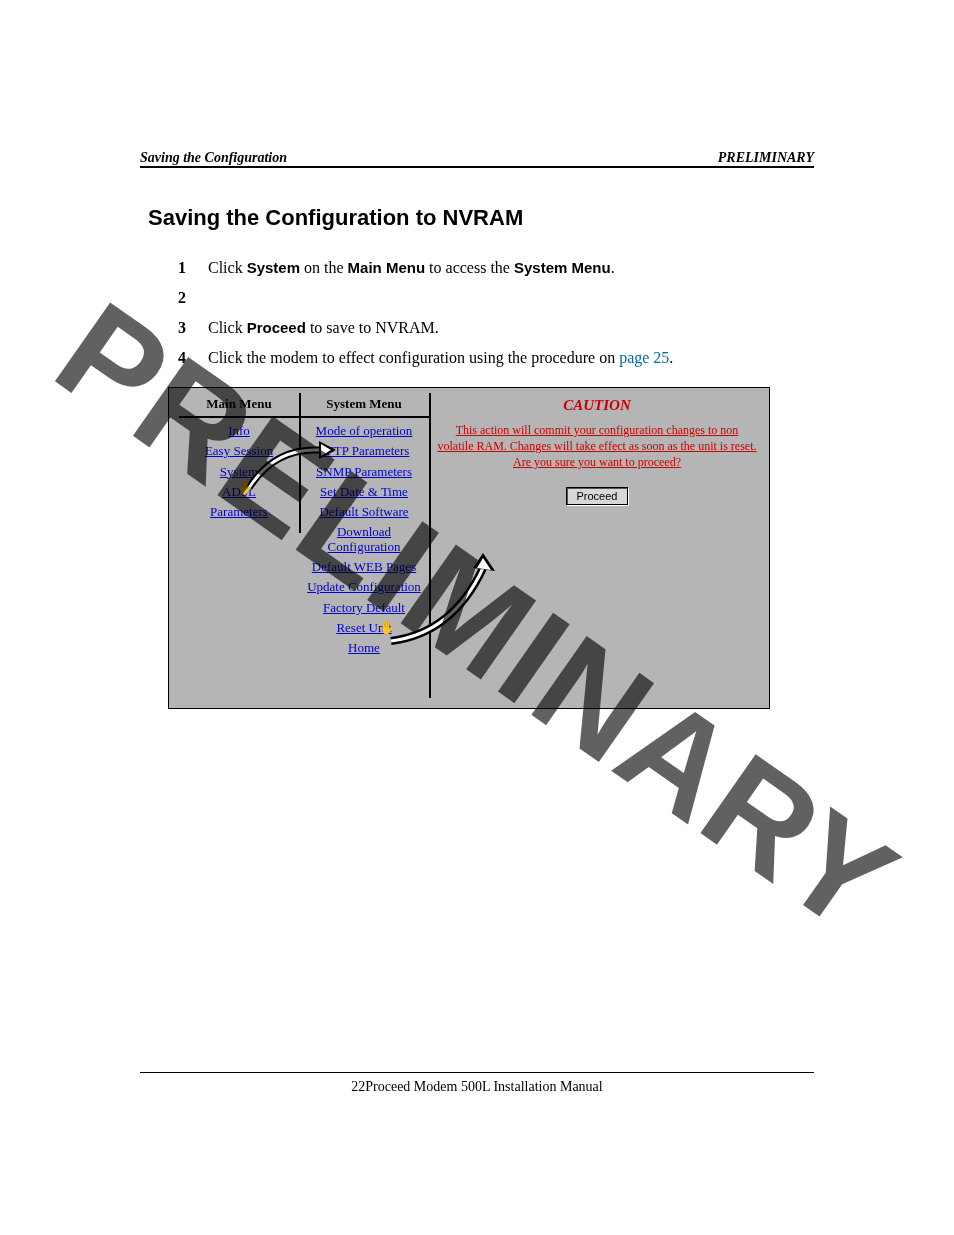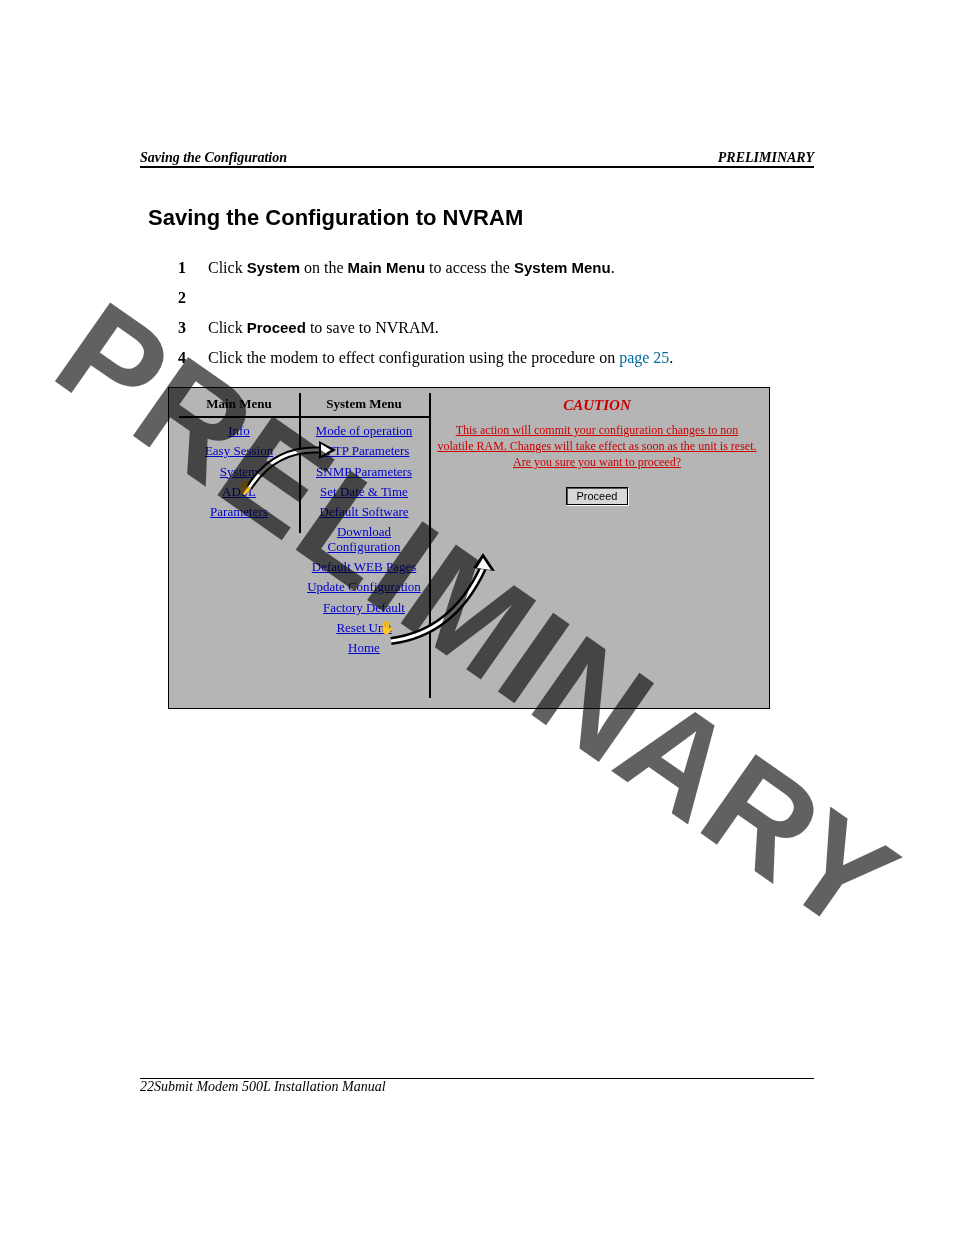--- a/index.html
+++ b/index.html
@@ -157,24 +157,24 @@
     position: absolute;
     z-index: 3;
     pointer-events: none;
   }
   .footer {
     position: absolute;
     bottom: 140px;
     left: 140px;
     right: 140px;
     display: flex;
-    justify-content: flex-start;
-    font-style: italic;
+    justify-content: center;
     font-size: 14px;
     border-top: 1px solid #000;
+    padding-top: 6px;
     z-index: 2;
   }
   .cursor-icon {
     position: absolute;
     font-size: 13px;
     color: #000;
     z-index: 4;
   }
 </style>
 </head>
@@ -262,16 +262,16 @@
       <path d="M8,88 Q70,80 100,15" stroke="#000" stroke-width="8" fill="none"></path>
       <path d="M8,88 Q70,80 100,15" stroke="#fff" stroke-width="3" fill="none"></path>
       <polygon points="90,15 100,0 112,18" fill="#000"></polygon>
       <polygon points="94,15 100,5 108,17" fill="#fff"></polygon>
     </svg>
   </div>
 </div>
 
 <div class="footer">
   <span>22</span>
-  <span>Submit Modem 500L Installation Manual</span>
+  <span>Proceed Modem 500L Installation Manual</span>
 </div>
 
 </div>
 
 </body></html>

